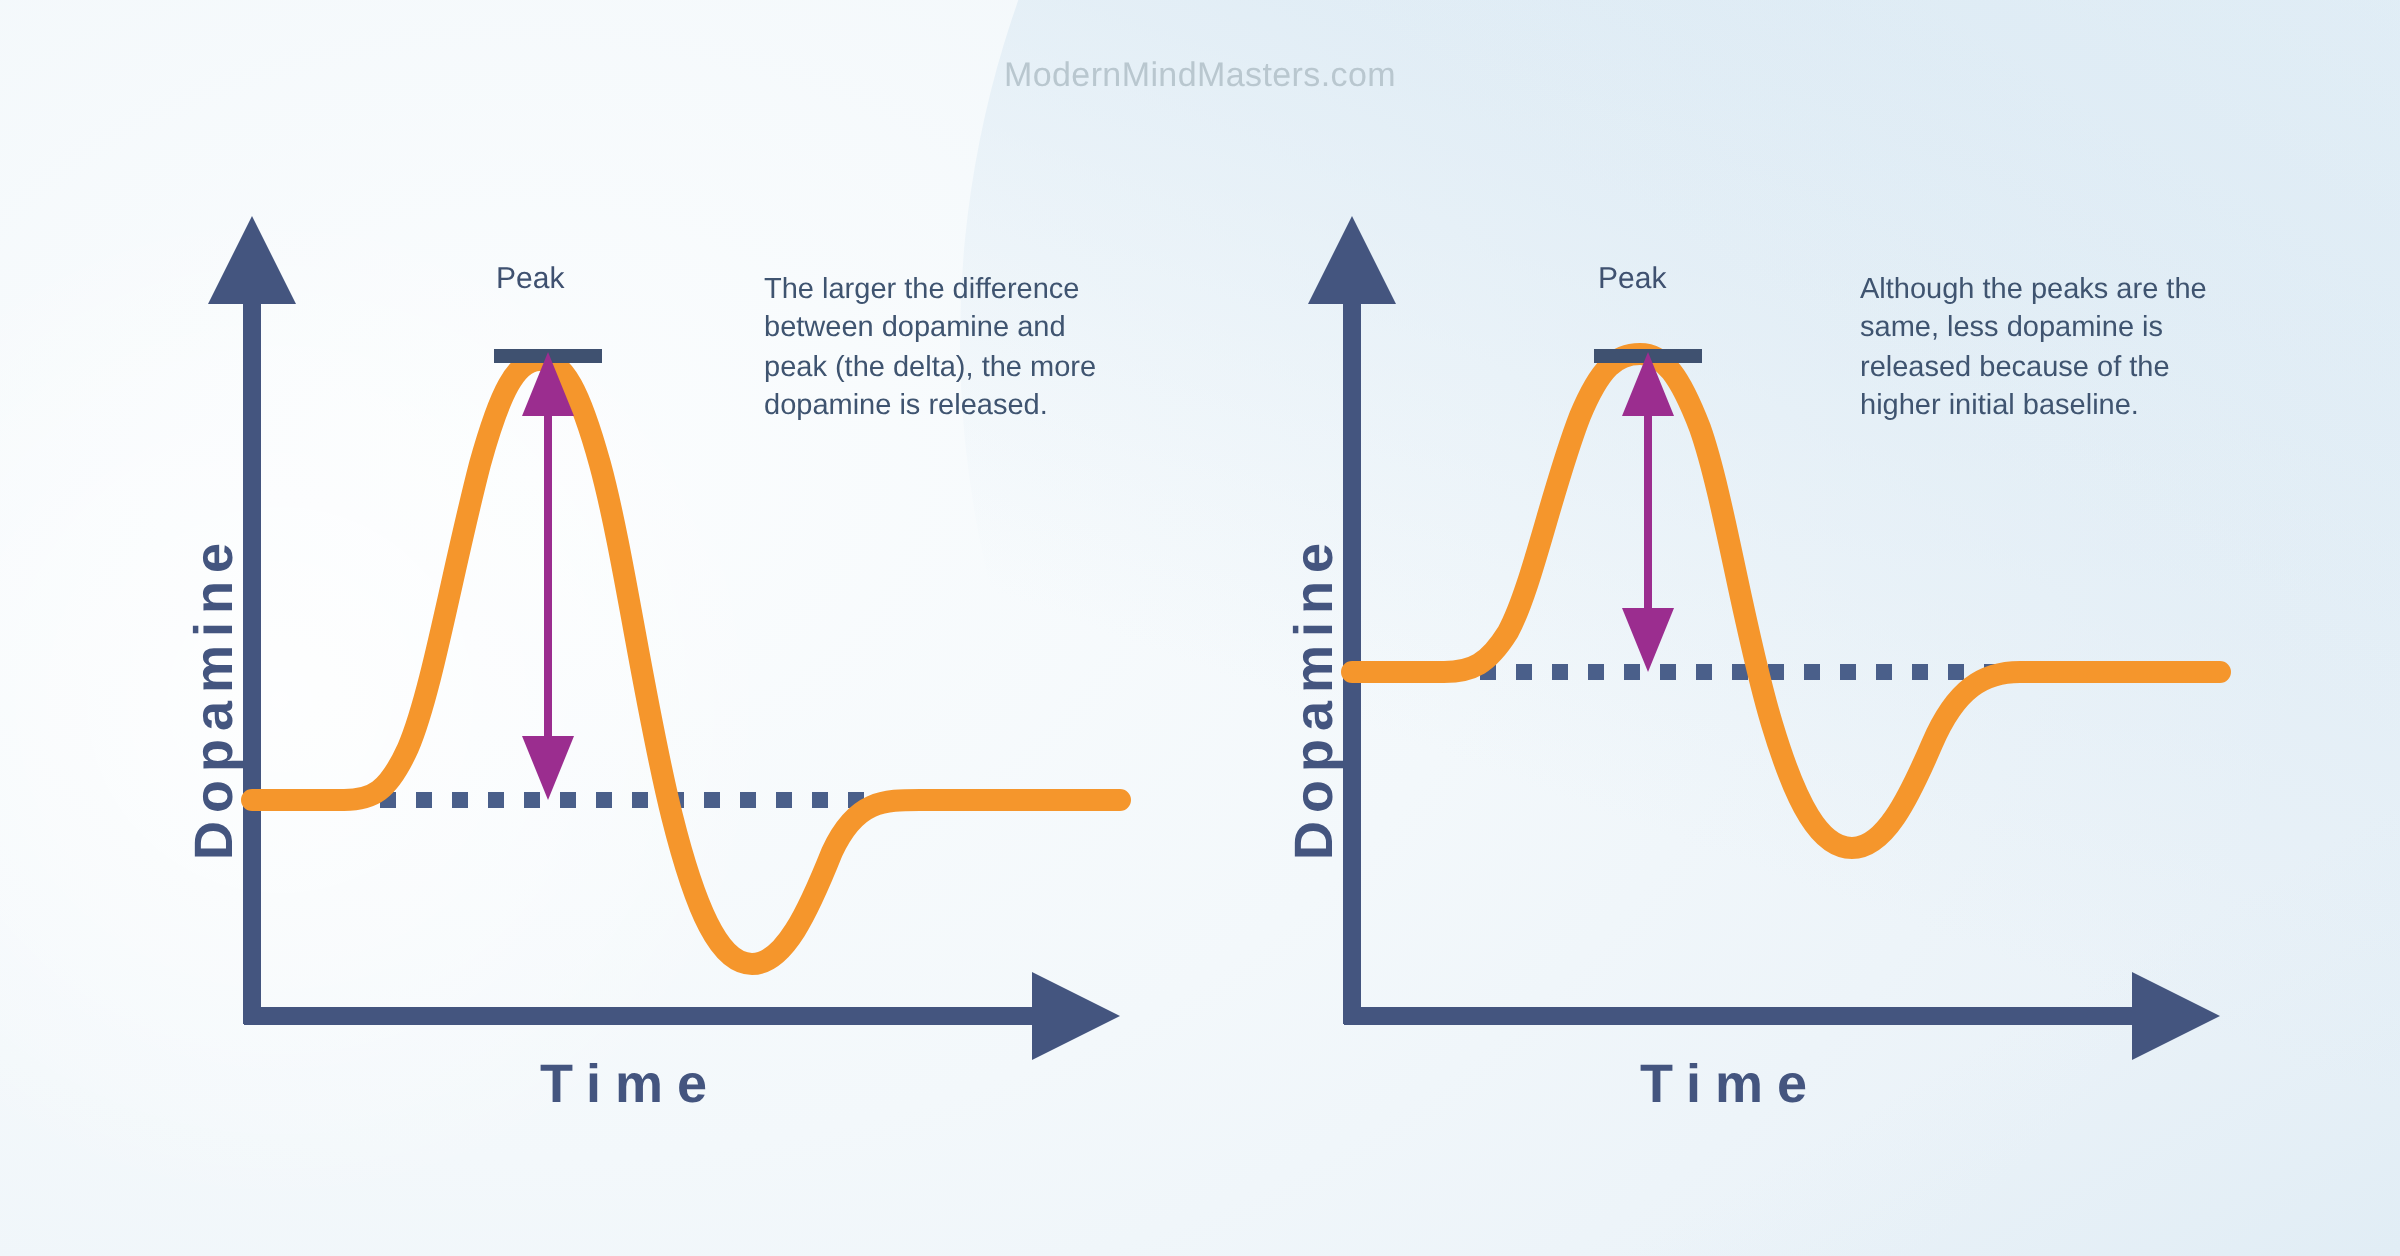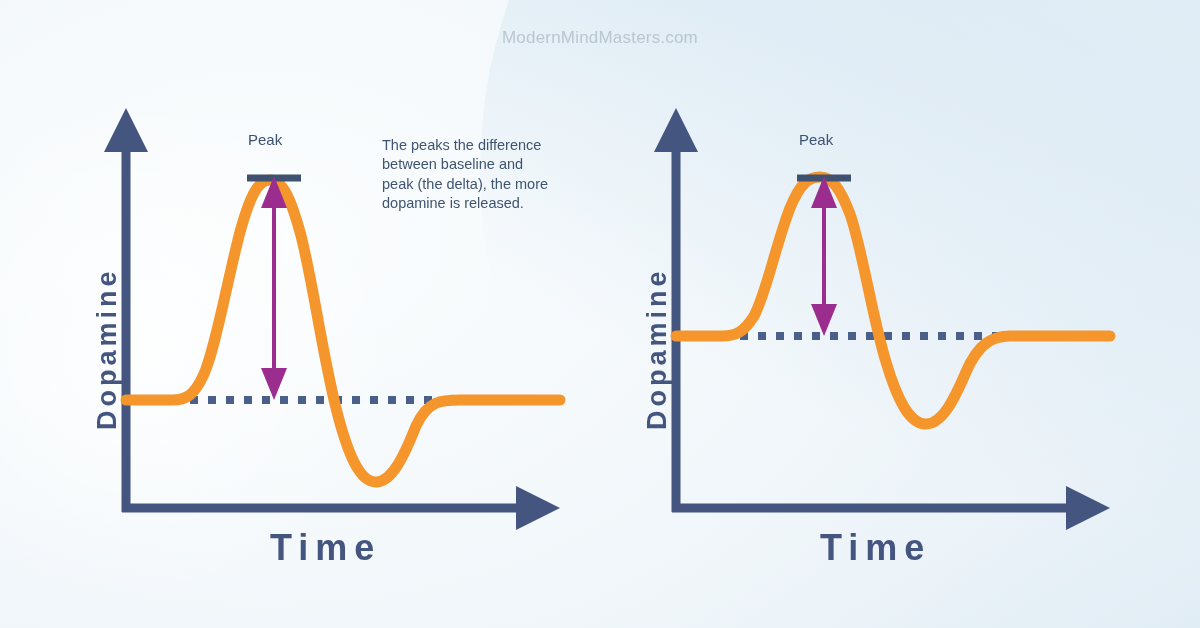--- a/index.html
+++ b/index.html
@@ -63,21 +63,21 @@
     font-weight:bold;
     font-family:"Liberation Sans", sans-serif;
   }
   .y-label{
     font-size:27px;letter-spacing:4px;
     transform:rotate(-90deg);
     transform-origin:left top;
     white-space:nowrap;
   }
   .x-label{
-    font-size:36px;letter-spacing:7px;white-space:nowrap;
+    font-size:27px;letter-spacing:7px;white-space:nowrap;
   }
   .peak-label{
     position:absolute;
     font-size:15px;color:#3f5170;
     font-family:"Liberation Sans", sans-serif;
     white-space:nowrap;
   }
   .note{
     position:absolute;
     width:175px;
@@ -131,21 +131,21 @@
       <g stroke="#9b2d8f" fill="#9b2d8f">
         <line x1="274" y1="194" x2="274" y2="383" stroke-width="4"></line>
         <polygon points="274,176 287,208 261,208" stroke="none"></polygon>
         <polygon points="274,400 287,368 261,368" stroke="none"></polygon>
       </g>
     </svg>
 
     <div class="axis-label y-label" style="left:92px; top:430px;">Dopamine</div>
     <div class="axis-label x-label" style="left:270px; top:527px;">Time</div>
     <div class="peak-label" style="left:248px; top:131px;">Peak</div>
-    <div class="note" style="left:382px; top:136px;">The peaks the difference between baseline and peak (the delta), the more dopamine is released.</div>
+    <div class="note" style="left:382px; top:136px;">The larger the difference between dopamine and peak (the delta), the more dopamine is released.</div>
   </div>
 
   <div class="panel right">
     <svg class="chart-svg" width="600" height="628" viewBox="0 0 600 628">
 
       <g>
         <line x1="76" y1="150" x2="76" y2="512" stroke="#44557f" stroke-width="9"></line>
         <polygon points="76,108 98,152 54,152" fill="#44557f"></polygon>
       </g>
 
@@ -172,15 +172,16 @@
       <g stroke="#9b2d8f" fill="#9b2d8f">
         <line x1="224" y1="194" x2="224" y2="318" stroke-width="4"></line>
         <polygon points="224,176 237,208 211,208" stroke="none"></polygon>
         <polygon points="224,336 237,304 211,304" stroke="none"></polygon>
       </g>
     </svg>
 
     <div class="axis-label y-label" style="left:42px; top:430px;">Dopamine</div>
     <div class="axis-label x-label" style="left:220px; top:527px;">Time</div>
     <div class="peak-label" style="left:199px; top:131px;">Peak</div>
+    <div class="note" style="left:330px; top:136px;">Although the peaks are the same, less dopamine is released because of the higher initial baseline.</div>
   </div>
 
 </div>
 
 </body></html>

